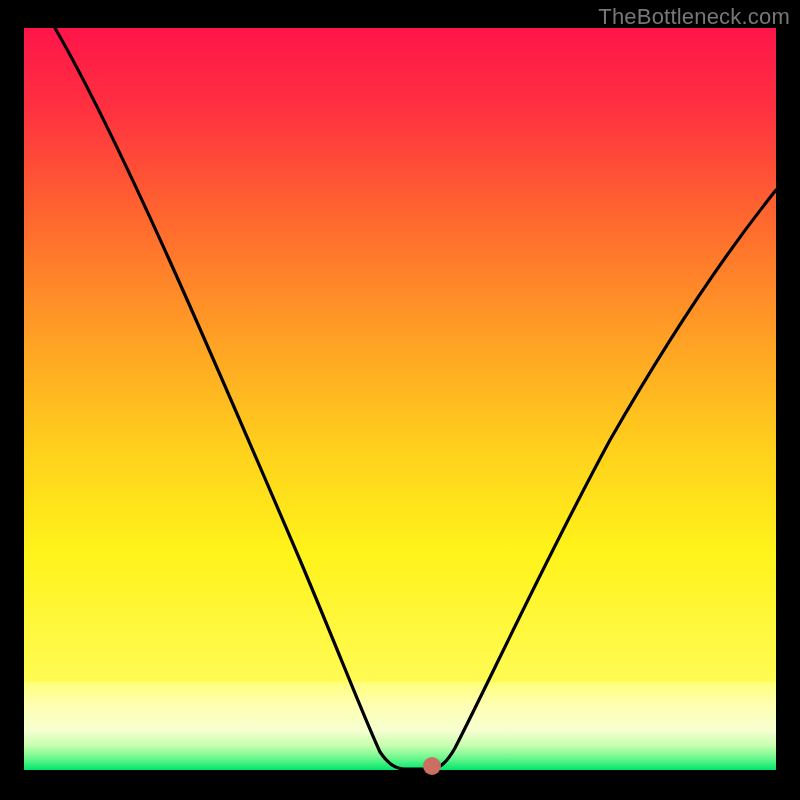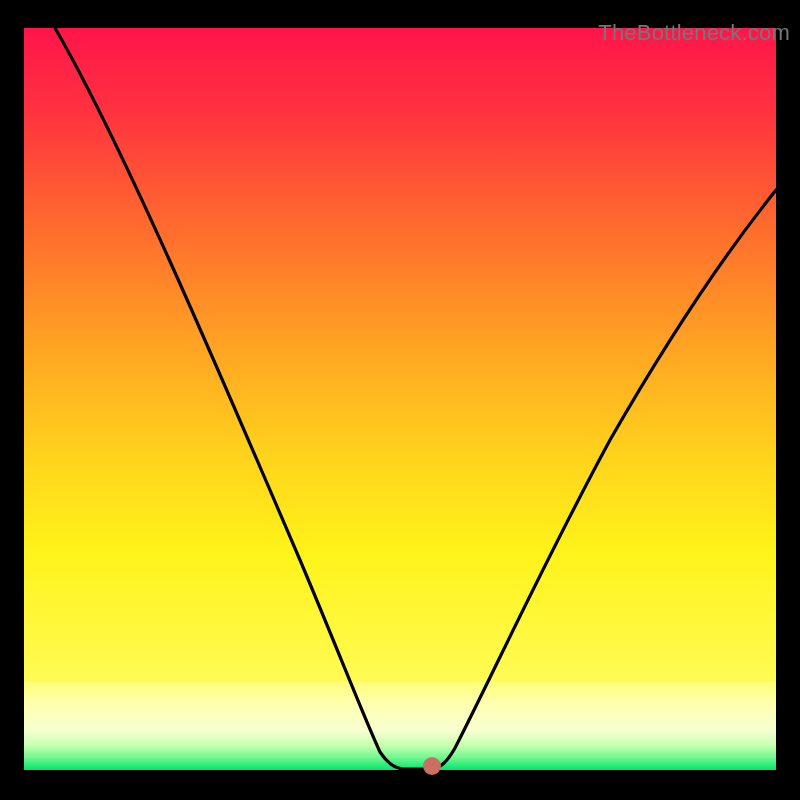--- a/index.html
+++ b/index.html
@@ -12,21 +12,21 @@
     overflow: hidden;
   }
   .frame {
     position: relative;
     width: 800px;
     height: 800px;
     background: #000;
   }
   .watermark {
     position: absolute;
-    top: 20px;
+    top: 4px;
     right: 10px;
     color: #777;
     font-size: 22px;
     font-weight: 500;
     letter-spacing: 0.2px;
     z-index: 5;
     user-select: none;
   }
   svg.plot {
     position: absolute;

